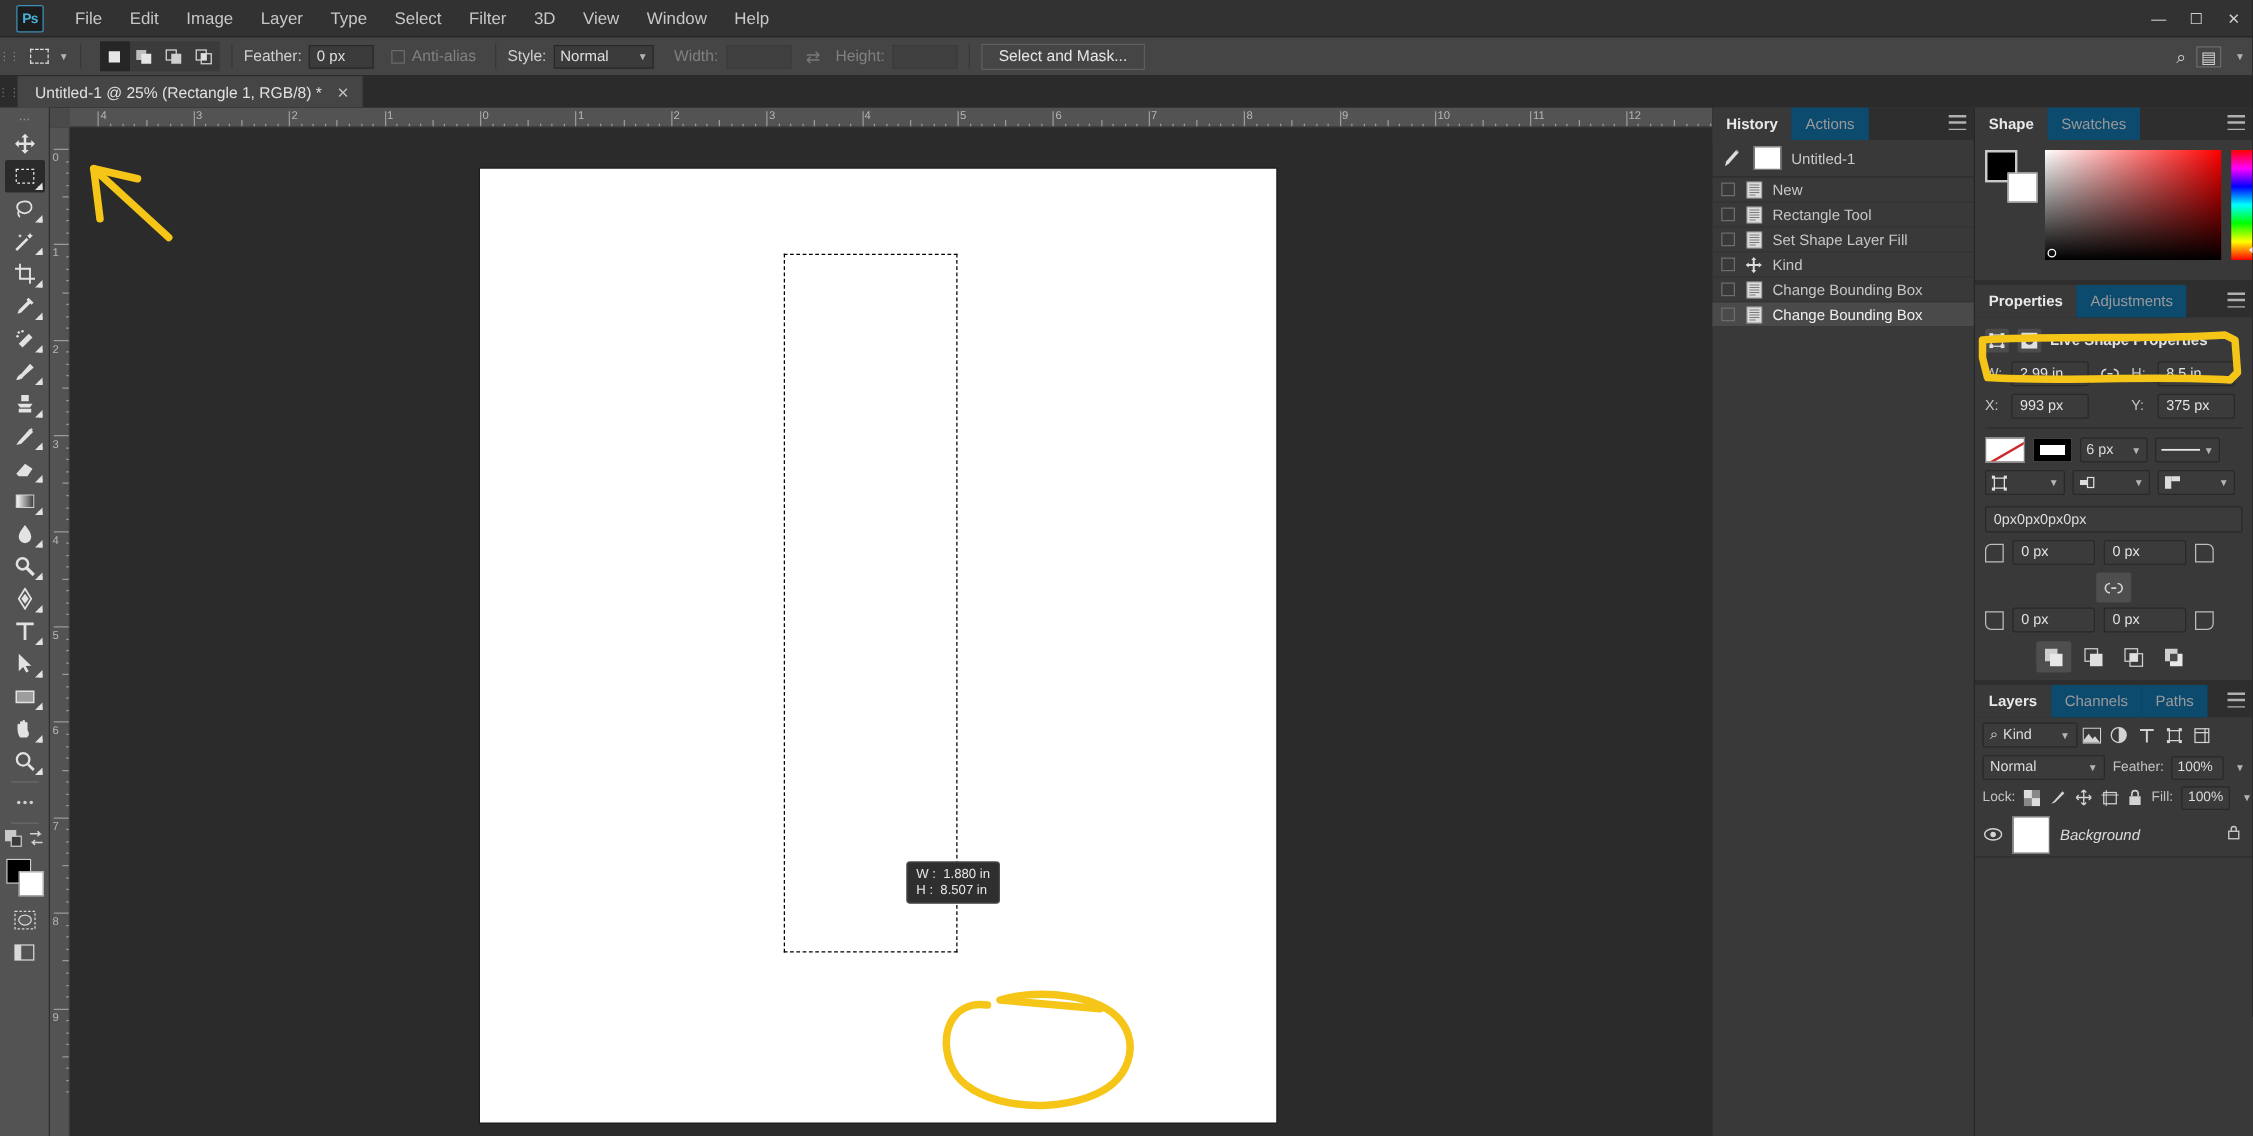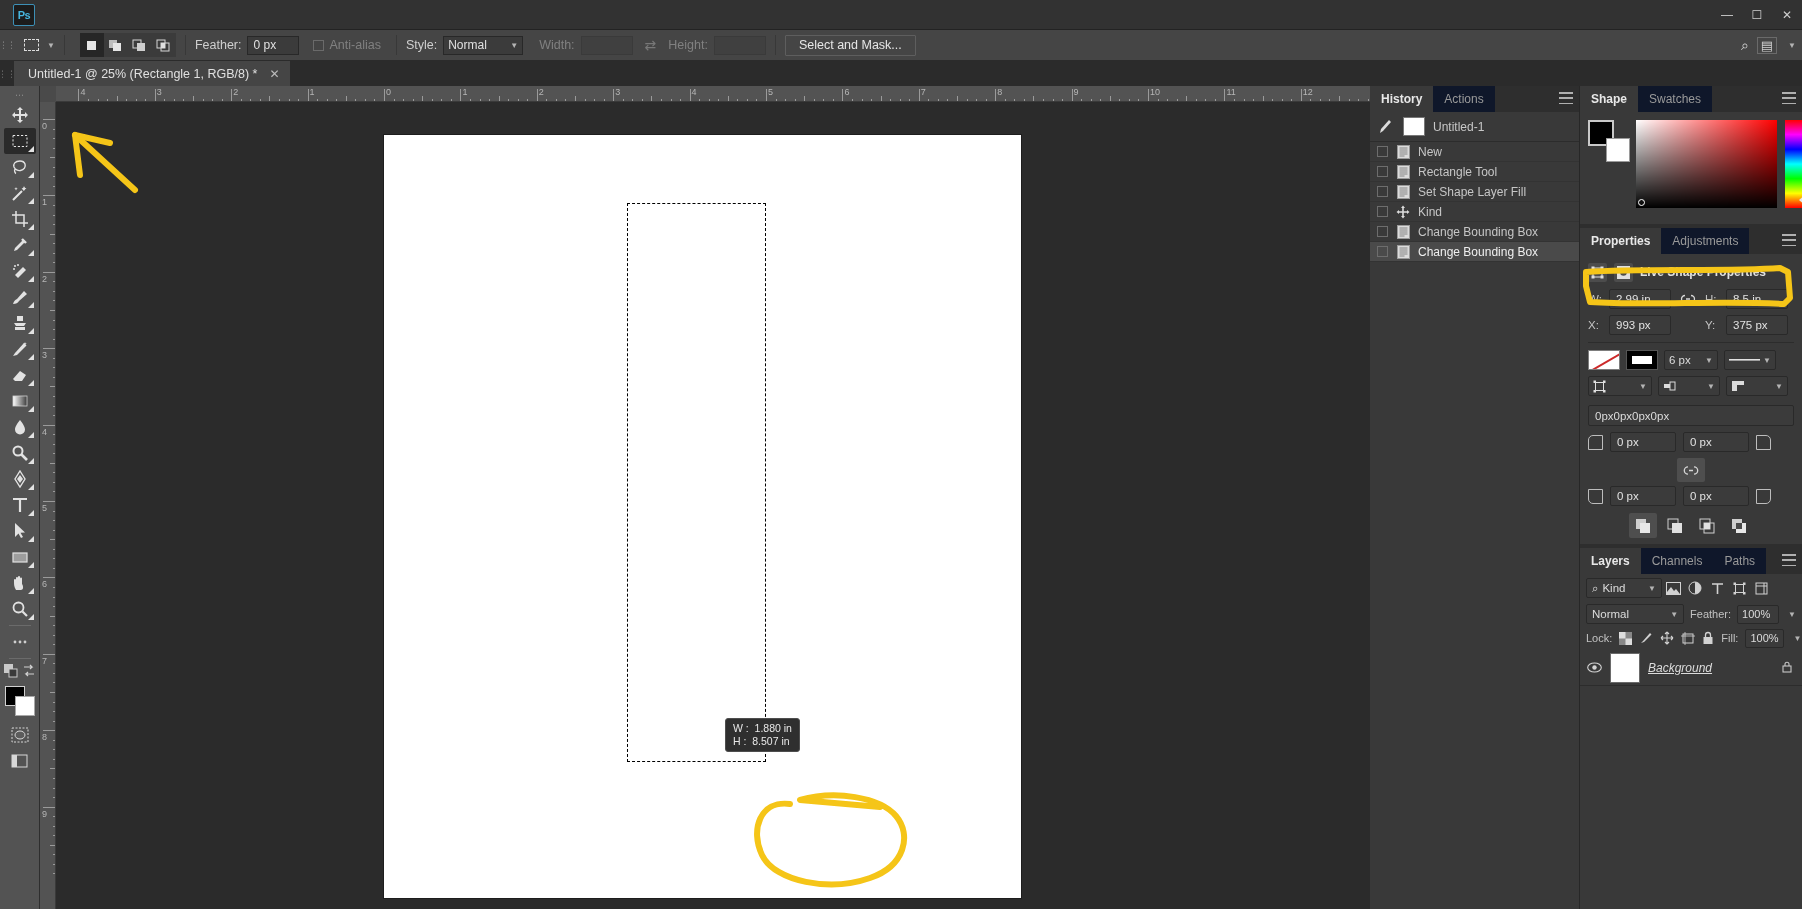--- a/index.html
+++ b/index.html
@@ -127,21 +127,21 @@
   .page {
     position: absolute; left: 328px; top: 33px; width: 637px; height: 763px;
     background: #ffffff; box-shadow: 0 0 0 1px #1d1d1d;
   }
   .marquee-sel {
     position: absolute; left: 243px; top: 68px; width: 139px; height: 559px;
     border: 1px dashed #000;
     background: transparent;
   }
   .measure-tip {
-    position: absolute; left: 341px; top: 583px;
+    position: absolute; left: 341px; top: 554px;
     background: #2f2f2f; border: 1px solid #4e4e4e; border-radius: 3px;
     padding: 3px 7px; color: #e8e8e8; font-size: 10.5px; line-height: 13px;
     font-family: "Liberation Sans", sans-serif; white-space: pre;
   }
 
   
   .annot-layer { position: absolute; left: 0; top: 0; width: 1802px; height: 909px; pointer-events: none; }
   .annot-text {
     position: absolute; left: 148px; top: 226px; width: 240px;
     color: #d32027; font-size: 17.5px; line-height: 26px;
@@ -151,21 +151,21 @@
   
   .dock { position: absolute; left: 1370px; top: 86px; width: 432px; height: 823px; background: #2e2e2e; display: flex; }
   .dock-col-left { width: 210px; background: #393939; border-right: 1px solid #272727; }
   .dock-col-right { width: 222px; background: #393939; }
 
   .panel-tabs {
     height: 26px; background: #2e2e2e; display: flex; align-items: stretch; position: relative;
   }
   .ptab {
     display: flex; align-items: center; padding: 0 11px; font-size: 12px; color: #9a9a9a;
-    background: #0f172a;
+    background: #0c4a6e;
   }
   .ptab.active { background: #393939; color: #e8e8e8; font-weight: bold; }
   .panel-menu {
     position: absolute; right: 6px; top: 6px; width: 14px; height: 12px;
     display: flex; flex-direction: column; justify-content: space-between;
   }
   .panel-menu i { display: block; height: 1.5px; background: #b0b0b0; }
 
   
   .hist-head {
@@ -268,32 +268,45 @@
   .layer-row.selected { background: #4e4e4e; }
   .eye { width: 16px; display:flex;align-items:center;justify-content:center; color:#d4d4d4;}
   .layer-thumb { width: 30px; height: 30px; border: 1px solid #6a6a6a; background: #fff; position: relative; }
   .layer-thumb.checker {
     background-image:
       linear-gradient(45deg, #cfcfcf 25%, transparent 25%, transparent 75%, #cfcfcf 75%),
       linear-gradient(45deg, #cfcfcf 25%, transparent 25%, transparent 75%, #cfcfcf 75%);
     background-size: 8px 8px; background-position: 0 0, 4px 4px; background-color: #fff;
   }
   .layer-name { font-size: 12px; color: #dcdcdc; flex: 1; }
-  .layer-name.italic { font-style: italic; text-decoration: underline; }
+  .layer-name.italic { font-style: italic; }
   .layer-lock { margin-right: 10px; color: #c8c8c8; font-size: 11px; }
 
   .panel-sep { height: 4px; background: #2e2e2e; }
 </style>
 </head>
 <body>
 
 <div class="app">
 
   <div class="menubar">
     <div class="ps-logo">Ps</div>
+    <div id="menu-items" style="display:flex;align-items:center;">
+        <div class="menu-item">File</div>
+        <div class="menu-item">Edit</div>
+        <div class="menu-item">Image</div>
+        <div class="menu-item">Layer</div>
+        <div class="menu-item">Type</div>
+        <div class="menu-item">Select</div>
+        <div class="menu-item">Filter</div>
+        <div class="menu-item">3D</div>
+        <div class="menu-item">View</div>
+        <div class="menu-item">Window</div>
+        <div class="menu-item">Help</div>
+      </div>
     <div class="win-controls">
       <div class="win-btn">—</div>
       <div class="win-btn">☐</div>
       <div class="win-btn close">✕</div>
     </div>
   </div>
 
   <div class="optbar">
     <div class="opt-grip">⋮⋮</div>
     <div class="opt-toolicon">

